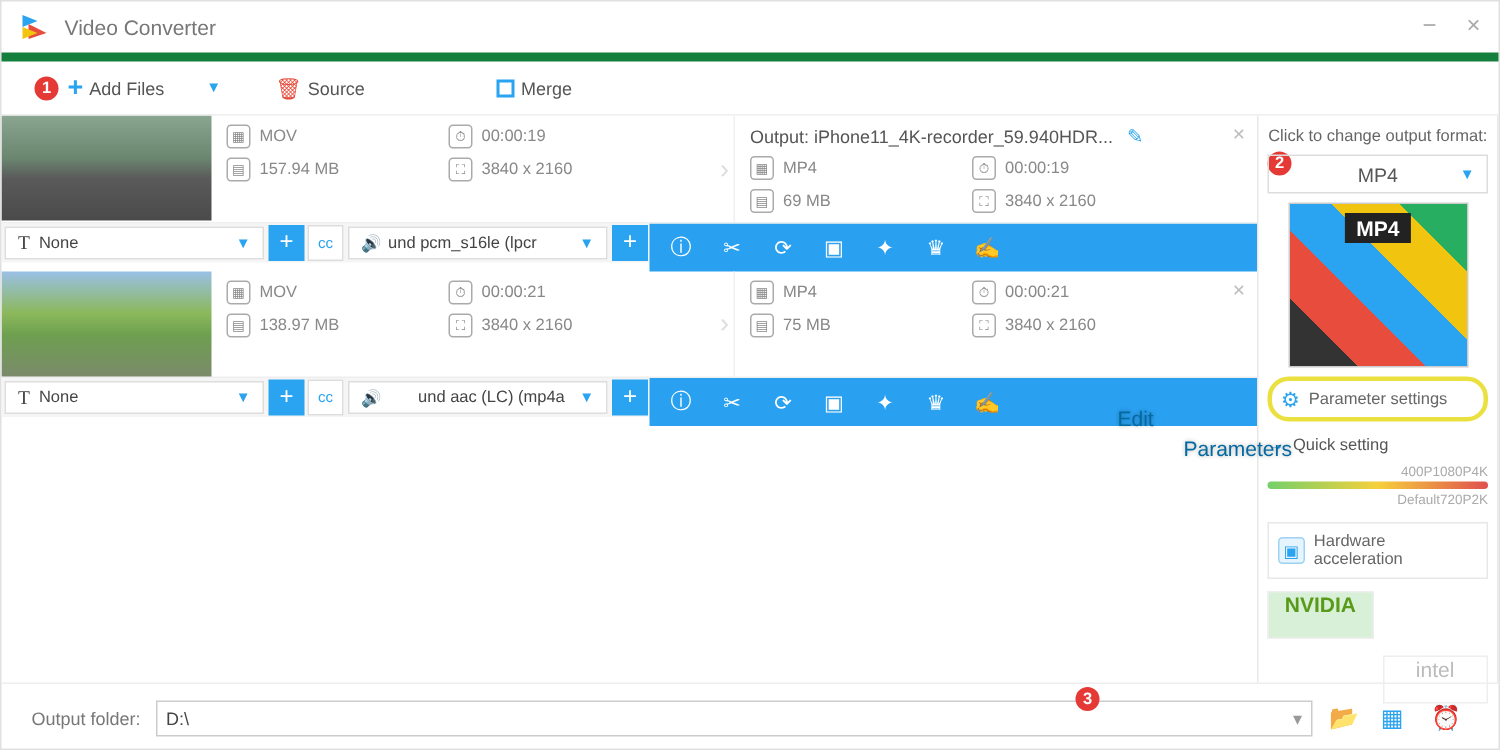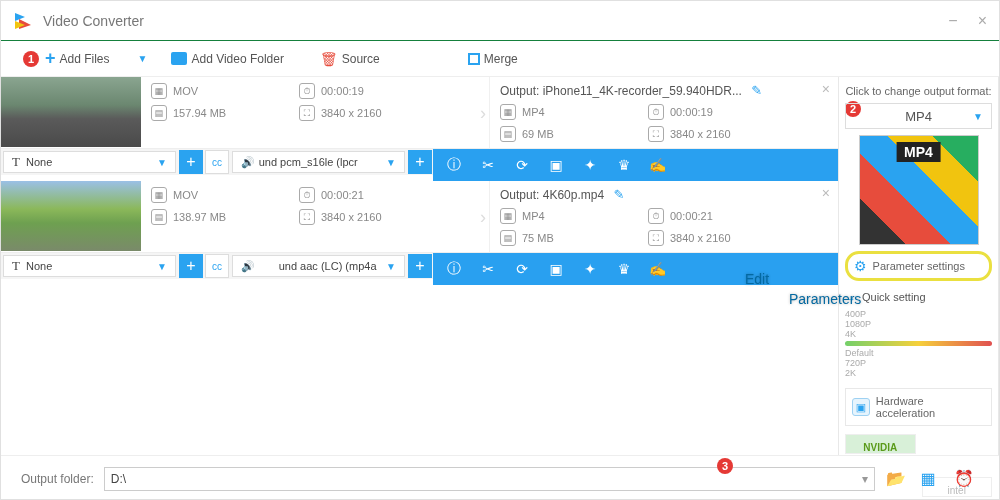--- a/index.html
+++ b/index.html
@@ -1,18 +1,18 @@
 <!DOCTYPE html>
 <html><head>
 <meta charset="utf-8">
 <style>
   * { box-sizing: border-box; margin: 0; padding: 0; font-family: Arial, sans-serif; }
   body { background: #fff; font-size: 12px; color: #444; overflow: hidden; }
   .window { width: 1000px; height: 500px; position: relative; background: #fff; border: 1px solid #e0e0e0; }
-  .titlebar { height: 40px; display: flex; align-items: center; padding: 0 12px; border-bottom: 1px solid #15803d; }
+  .titlebar { height: 40px; display: flex; align-items: center; padding: 0 12px; border-bottom: 6px solid #15803d; }
   .logo { width: 20px; height: 20px; margin-right: 10px; }
   .title { color: #777; font-size: 14px; }
   .winctrls { margin-left: auto; display: flex; gap: 20px; font-size: 16px; color: #aaa; }
   .winctrls span { cursor: pointer; }
   .toolbar { height: 36px; display: flex; align-items: center; padding: 0 28px; border-bottom: 1px solid #eee; gap: 6px; }
   .toolbar-item { display: flex; align-items: center; gap: 4px; padding: 4px 6px; cursor: pointer; font-size: 12px; color: #555; }
   .plus-icon { color: #2aa3f0; font-size: 18px; font-weight: bold; }
   .folder-icon { width: 16px; height: 13px; background: linear-gradient(#2aa3f0,#2aa3f0); border-radius: 2px; }
   .trash-icon { color: #e74c3c; font-size: 14px; }
   .merge-icon { width: 12px; height: 12px; border: 2px solid #2aa3f0; }
@@ -46,26 +46,26 @@
   .fmt-sel { height: 26px; border: 1px solid #ddd; display: flex; align-items: center; justify-content: center; font-size: 13px; color: #555; position: relative; cursor: pointer; }
   .fmt-caret { position: absolute; right: 8px; color: #2aa3f0; font-size: 10px; }
   .fmt-thumb { margin: 6px auto; width: 120px; height: 110px; background: linear-gradient(45deg,#333 0 20%,#e74c3c 20% 40%,#2aa3f0 40% 60%,#f1c40f 60% 80%,#27ae60 80%); position: relative; border: 1px solid #ccc; }
   .fmt-thumb::before { content: "MP4"; position: absolute; top: 6px; left: 50%; transform: translateX(-50%); background: #222; color: #fff; padding: 2px 8px; font-size: 14px; font-weight: bold; }
   .param-btn { margin-top: 6px; border: 3px solid #eae040; border-radius: 14px; padding: 4px 6px; font-size: 11px; color: #666; display:flex; align-items:center; gap:6px; cursor:pointer; }
   .slider-icon { color:#2aa3f0; font-size:14px; }
   .annot { position: absolute; color: #0369a1; font-weight: normal; font-size: 14px; text-shadow: 0 0 3px rgba(0,0,0,0.3); }
   .quick { display:flex; align-items:center; gap:6px; margin-top:10px; font-size:11px; color:#555; }
   .arrow-r { color:#2aa3f0; }
   .slider { margin-top:6px; }
-  .slider-labels { display:flex; justify-content:flex-end; font-size:9px; color:#aaa;flex-direction:column; }
+  .slider-labels { display:flex; justify-content:flex-end; font-size:9px; color:#aaa; }
   .slider-track { height:5px; background: linear-gradient(90deg,#74d06a 0%,#f6d03b 50%,#e05050 100%); border-radius:3px; margin:2px 0; position:relative; }
   .hw { margin-top:10px; border:1px solid #e8e8e8; padding:6px; font-size:11px; color:#666; display:flex; align-items:center; gap:6px; }
   .hw-icon { width:18px; height:18px; background:#e6f4fd; border:1px solid #9ed1f2; border-radius:3px; display:flex; align-items:center; justify-content:center; color:#2aa3f0; }
   .vendors { margin-top:8px; display:flex; gap:6px; }
-  .vendor { flex:1; height:20px; border:1px solid #eee; display:flex; align-items:flex-end; justify-content:center; font-size:10px; }
+  .vendor { flex:1; height:32px; border:1px solid #eee; display:flex; align-items:flex-start; justify-content:center; font-size:14px; }
   .nvidia { background:#d8f0d8; color:#5a9a1a; font-weight:bold; }
   .intel { color:#bbb;margin-top:43px; }
   .footer { height: 46px; display:flex; align-items:center; padding: 0 20px; border-top:1px solid #eee; gap:10px; }
   .out-input { flex:1; height:24px; border:1px solid #ccc; display:flex; align-items:center; padding:0 6px; font-size:12px; }
   .out-caret { color:#999; margin-left:auto; }
   .ft-icon { width:22px; height:22px; display:flex; align-items:center; justify-content:center; color:#2aa3f0; font-size:16px; cursor:pointer; }
   .run-btn { width:170px; height:46px; background:#1fa5f2; color:#fff; font-size:22px; display:flex; align-items:center; justify-content:center; cursor:pointer; margin: -10px 0 -10px 20px; }
   .bell { width:30px; color:#ccc; font-size:16px; display:flex; align-items:center; justify-content:center; }
 </style>
 </head>
@@ -86,24 +86,20 @@
     <span>×</span>
   </div>
 </div>
 
 <div class="toolbar" style="position:relative;">
   <span class="badge" style="left:22px; top:10px;">1</span>
   <div class="toolbar-item" style="margin-left:10px;">
     <span class="plus-icon">+</span>
     <span>Add Files</span>
     <span class="dropdown-caret" style="margin-left:24px;">▼</span>
-  </div>
-  <div class="toolbar-item" style="margin-left:6px;">
-    <span class="folder-icon"></span>
-    <span>Add Video Folder</span>
   </div>
   <div class="toolbar-item" style="margin-left:18px;">
     <span class="trash-icon">🗑</span>
     <span>Source</span>
   </div>
   <div class="toolbar-item" style="margin-left:70px;">
     <span class="merge-icon"></span>
     <span>Merge</span>
   </div>
 </div>
@@ -216,25 +212,20 @@
                 </div>
             <div class="meta">
                   <span class="ico">⛶</span>
                   <span>3840 x 2160</span>
                 </div>
           </div>
         </div>
         <div class="half">
           <span class="arrow-mid">›</span>
           <span class="close-x">×</span>
-          <div class="src-row">
-            <span>Output:</span>
-            <span>4K60p.mp4</span>
-            <span class="edit-pen">✎</span>
-          </div>
           <div class="meta-grid">
             <div class="meta">
                   <span class="ico">▦</span>
                   <span>MP4</span>
                 </div>
             <div class="meta">
                   <span class="ico">⏱</span>
                   <span>00:00:21</span>
                 </div>
             <div class="meta">

